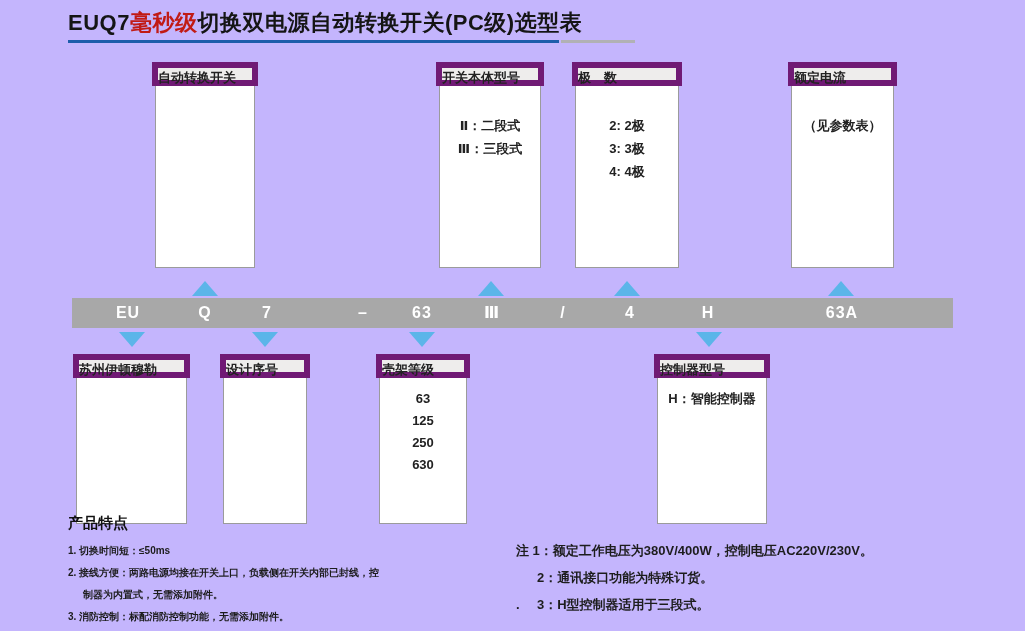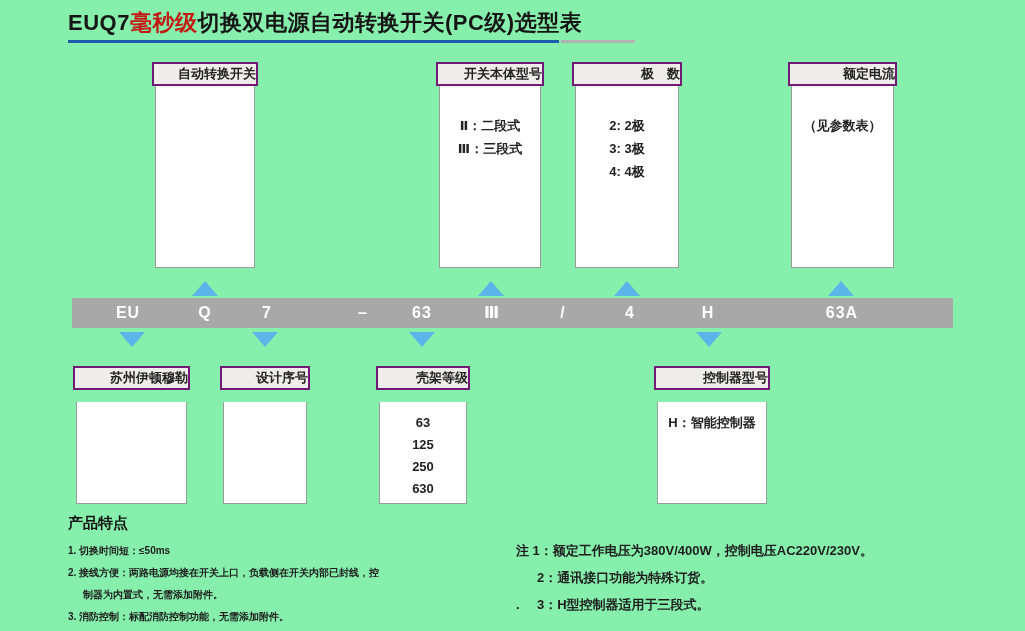--- a/index.html
+++ b/index.html
@@ -7,46 +7,46 @@
     --underline-blue:#1d5dab;
     --underline-gray:#b1b1b4;
     --bar-gray:#a8a8a8;
     --triangle-blue:#5bb5e9;
   }
   *{margin:0;padding:0;box-sizing:border-box;}
   html,body{background:#fff;}
   body{font-family:"Liberation Sans","DejaVu Sans",sans-serif;}
   .page{
     position:relative;width:1025px;height:631px;margin:0 auto;
-    background:#86efac;overflow:hidden;color:#1c1c1c;
+    background:#c4b5fd;overflow:hidden;color:#1c1c1c;
   }
   
   .title{
     position:absolute;left:68px;top:8px;
     font-size:22px;font-weight:bold;letter-spacing:.5px;color:#151515;
     white-space:nowrap;
   }
   .title .hl{color:var(--accent-red);}
   .title-underline{position:absolute;left:68px;top:40px;height:3px;display:flex;}
   .ul-blue{width:491px;height:3px;background:var(--underline-blue);}
   .ul-gray{width:74px;height:3px;background:var(--underline-gray);margin-left:2px;}
   
   .spec-box{position:absolute;display:flex;flex-direction:column;}
   .spec-header{
-    height:24px;border:2px solid #701a75;background:#eeedec;
+    height:24px;border:6px solid #701a75;background:#eeedec;
     font-size:13px;font-weight:bold;color:#222;
-    text-align:right;line-height:20px;white-space:nowrap;
+    text-align:left;line-height:20px;white-space:nowrap;
   }
   .spec-body{
     flex:1;margin:0 3px;background:#fff;
     border:1px solid #9b9b9b;border-top:none;
   }
   .top-box{top:62px;height:206px;}
   .top-box .spec-body{padding-top:28px;}
-  .bottom-box{top:366px;height:138px;gap:12px;}
+  .bottom-box{top:354px;height:170px;}
   .bottom-box .spec-body{padding-top:10px;}
   .box-line{
     text-align:center;font-size:13px;font-weight:bold;
     line-height:23px;color:#222;white-space:nowrap;
   }
   .bottom-box .box-line{line-height:22px;}
   .t1{left:152px;width:106px;}
   .t2{left:436px;width:108px;}
   .t3{left:572px;width:110px;}
   .t4{left:788px;width:109px;}

